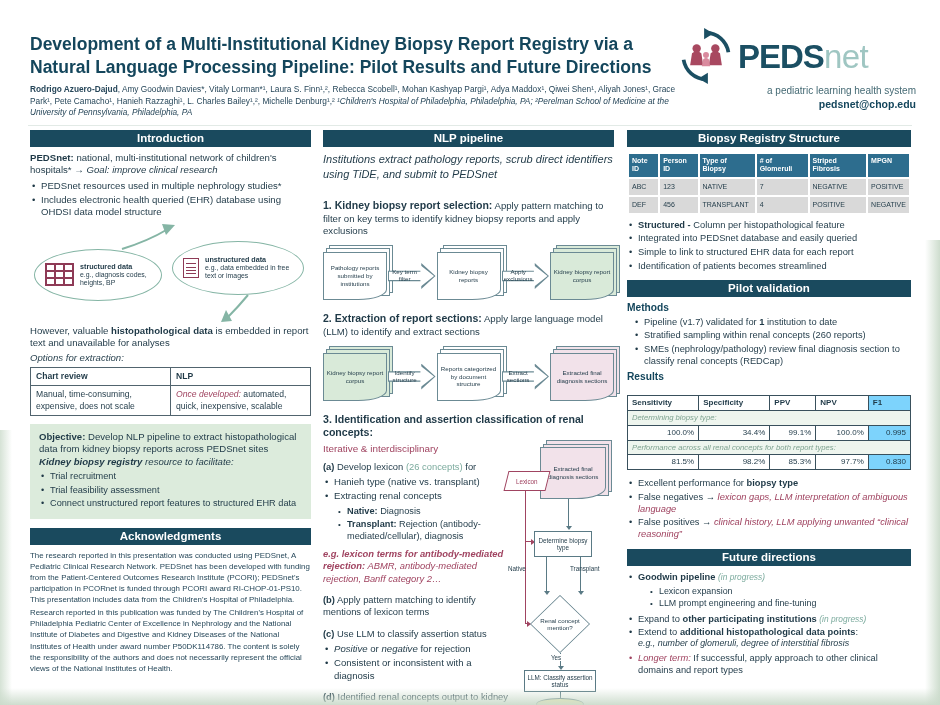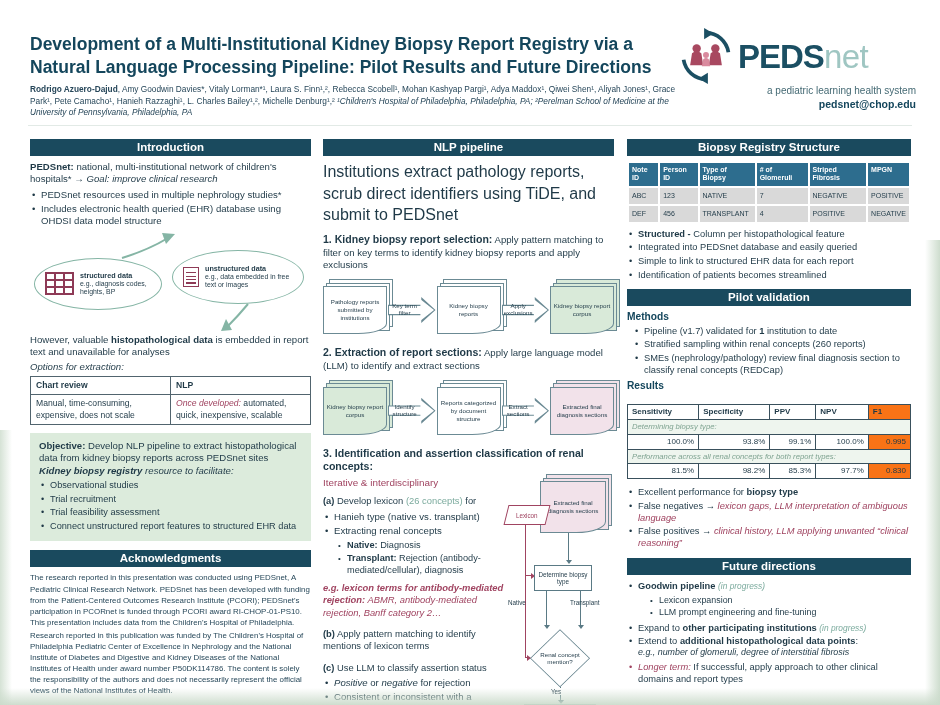--- a/index.html
+++ b/index.html
@@ -13,21 +13,21 @@
   .brand{font-size:33px;font-weight:700;color:#1b4f63;letter-spacing:-1px;line-height:1}
   .brand-light{color:#9fc6c2;font-weight:400;letter-spacing:-0.5px}
   .tagline{font-size:10px;color:#456a74;text-align:right;margin-top:1px}
   .email{font-size:10.5px;font-weight:700;color:#14465c;text-align:right;margin-top:2px}
   #hdr-line{position:absolute;left:28px;top:125px;width:884px;height:1px;background:#e2eae6}
   
   .edge-right{position:absolute;right:0;top:240px;bottom:0;width:15px;background:linear-gradient(to right,rgba(203,219,203,0),rgba(203,219,203,.95));pointer-events:none}
   .edge-bottom{position:absolute;left:0;right:0;bottom:0;height:17px;background:linear-gradient(to bottom,rgba(203,219,203,0),rgba(203,219,203,.95));pointer-events:none}
   .edge-left{position:absolute;left:0;top:430px;bottom:0;width:12px;background:linear-gradient(to left,rgba(203,219,203,0),rgba(203,219,203,.8));pointer-events:none}
   
-  .col{position:absolute;top:139px}
+  .col{position:absolute;top:130px}
   #col-left{left:30px;width:281px}
   #col-mid{left:323px;width:291px}
   #col-right{left:627px;width:284px}
   .bar{background:#1a4a5e;color:#fff;font-weight:700;font-size:11.5px;text-align:center;padding:2px 4px 3px;margin-bottom:5px}
   
   .t{font-size:9.6px;line-height:1.3;margin:2px 0}
   .b{font-weight:700}.i{font-style:italic}.bi{font-weight:700;font-style:italic}
   .mi{color:#a04461;font-style:italic}.mbi{color:#a04461;font-style:italic;font-weight:700}
   .tl{color:#7cab9e}.tli{color:#7cab9e;font-style:italic;font-size:.9em}
   .bl{font-weight:700;font-size:1.1em}
@@ -53,21 +53,21 @@
   .curve-arrow{position:absolute}
   
   .cmp{width:100%;border-collapse:collapse;margin:3px 0 8px}
   .cmp th,.cmp td{border:1px solid #51646e;padding:3px 5px;font-size:8.6px;text-align:left;vertical-align:top;line-height:1.3}
   
   .objbox{background:#dcebdc;padding:7px 9px 6px;font-size:9.6px;line-height:1.3}
   .objbox ul.blt li{font-size:9.2px}
   
   .ack{font-size:7.9px;line-height:1.4;color:#27485a;margin-top:2px}
   
-  .pipe-intro{font-size:16px;line-height:1.35;margin:3px 0 7px}
+  .pipe-intro{font-style:italic;font-size:11px;line-height:1.35;margin:3px 0 17px}
   .step{font-size:9.6px;line-height:1.32;margin:5px 0 3px}
   .flow{display:flex;align-items:center;margin:12px 0 10px;height:52px}
   .docstack{position:relative;width:64px;height:48px;flex:0 0 auto}
   .docstack .bk{position:absolute;width:100%;height:100%;border:1px solid #6b8a94;background:#fff}
   .docstack .bk.b2{left:6px;top:-7px}.docstack .bk.b1{left:3px;top:-3.5px}
   .docstack .face{position:absolute;left:0;top:0;width:100%;height:100%;border:1px solid #6b8a94;background:#fff;
      display:flex;align-items:center;justify-content:center;text-align:center;font-size:6.2px;line-height:1.25;padding:2px;
      border-bottom-right-radius:45% 22%}
   .docstack.green .bk,.docstack.green .face{background:#d9ead9}
   .docstack.pink .bk,.docstack.pink .face{background:#f2e2ea}
@@ -104,21 +104,21 @@
   
   .reg{width:100%;border-collapse:separate;border-spacing:2px;margin-bottom:4px}
   .reg th{background:#2d6d8e;color:#fff;font-size:7px;font-weight:700;text-align:left;padding:3px 3px;vertical-align:top;line-height:1.2}
   .reg td{background:#d9d9d9;font-size:7px;padding:4.5px 3px}
   
   .sub-label{font-weight:700;font-size:10.2px;margin:4px 0 2px;color:#14465c}
   .res{width:100%;border-collapse:collapse;margin:13px 0 7px}
   .res th,.res td{border:1px solid #39505c;font-size:8px;padding:2px 4px;line-height:1.25}
   .res th{text-align:left;font-weight:700}
   .res td.val{text-align:right}
-  .res .green{background:#f97316}
+  .res .green{background:#7dd3fc}
   .res td.cap{font-size:7.7px;font-style:italic;color:#7fa391;background:#eef5ee}
   #col-right ul.blt li{font-size:9.3px}
   #col-right ul.blt2 li{font-size:8.9px}
   .sub-line{font-size:8.9px;font-style:italic;line-height:1.3}
 </style>
 </head>
 <body>
 
 <h1 id="title">Development of a Multi-Institutional Kidney Biopsy Report Registry via a Natural Language Processing Pipeline: Pilot Results and Future Directions</h1>
 <p id="authors"><span class="b">Rodrigo Azuero-Dajud</span><span>, Amy Goodwin Davies*, Vitaly Lorman*¹, Laura S. Finn¹,², Rebecca Scobell¹, Mohan Kashyap Pargi¹, Adya Maddox¹, Qiwei Shen¹, Aliyah Jones¹, Grace Park¹, Pete Camacho¹, Hanieh Razzaghi¹, L. Charles Bailey¹,², Michelle Denburg¹,² </span><span class="i">¹Children's Hospital of Philadelphia, Philadelphia, PA; ²Perelman School of Medicine at the University of Pennsylvania, Philadelphia, PA</span></p>
@@ -200,21 +200,20 @@
       <td>Manual, time-consuming, expensive, does not scale</td>
       <td><span class="mi">Once developed:</span><span> automated, quick, inexpensive, scalable</span></td>
     </tr>
   </tbody>
     </table>
 
   <div class="objbox">
     <p><span class="b">Objective:</span><span> Develop NLP pipeline to extract histopathological data from kidney biopsy reports across PEDSnet sites</span></p>
     <p><span class="bi">Kidney biopsy registry</span><span class="i"> resource to facilitate:</span></p>
     <ul class="blt">
-      <li>Observational studies</li>
       <li>Trial recruitment</li>
       <li>Trial feasibility assessment</li>
       <li>Connect unstructured report features to structured EHR data</li>
     </ul>
   </div>
 
   <div class="bar" style="margin-top:9px">Acknowledgments</div>
   <p class="ack">The research reported in this presentation was conducted using PEDSnet, A Pediatric Clinical Research Network. PEDSnet has been developed with funding from the Patient-Centered Outcomes Research Institute (PCORI); PEDSnet's participation in PCORnet is funded through PCORI award RI-CHOP-01-PS10. This presentation includes data from the Children's Hospital of Philadelphia.</p>
   <p class="ack">Research reported in this publication was funded by The Children's Hospital of Philadelphia Pediatric Center of Excellence in Nephrology and the National Institute of Diabetes and Digestive and Kidney Diseases of the National Institutes of Health under award number P50DK114786. The content is solely the responsibility of the authors and does not necessarily represent the official views of the National Institutes of Health.</p>
 </div>
@@ -409,21 +408,21 @@
       <th>Specificity</th>
       <th>PPV</th>
       <th>NPV</th>
       <th class="green">F1</th>
     </tr>
     <tr>
           <td class="cap" colspan="5">Determining biopsy type:</td>
         </tr>
     <tr>
       <td class="val">100.0%</td>
-      <td class="val">93.8%</td>
+      <td class="val">34.4%</td>
       <td class="val">99.1%</td>
       <td class="val">100.0%</td>
       <td class="val green">0.995</td>
     </tr>
     <tr>
           <td class="cap" colspan="5">Performance across all renal concepts for both report types:</td>
         </tr>
     <tr>
       <td class="val">81.5%</td>
       <td class="val">98.2%</td>

